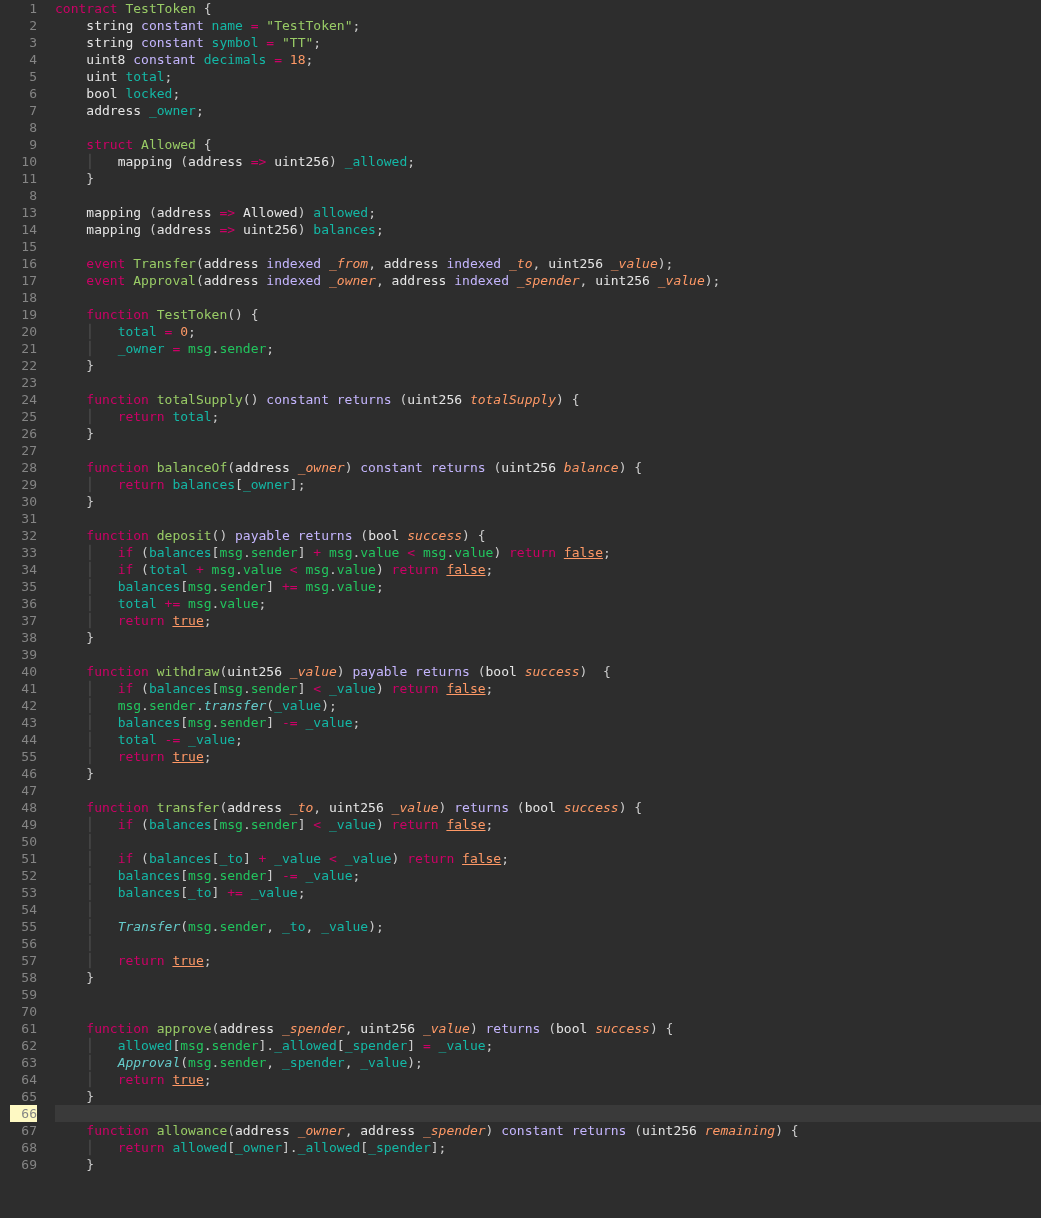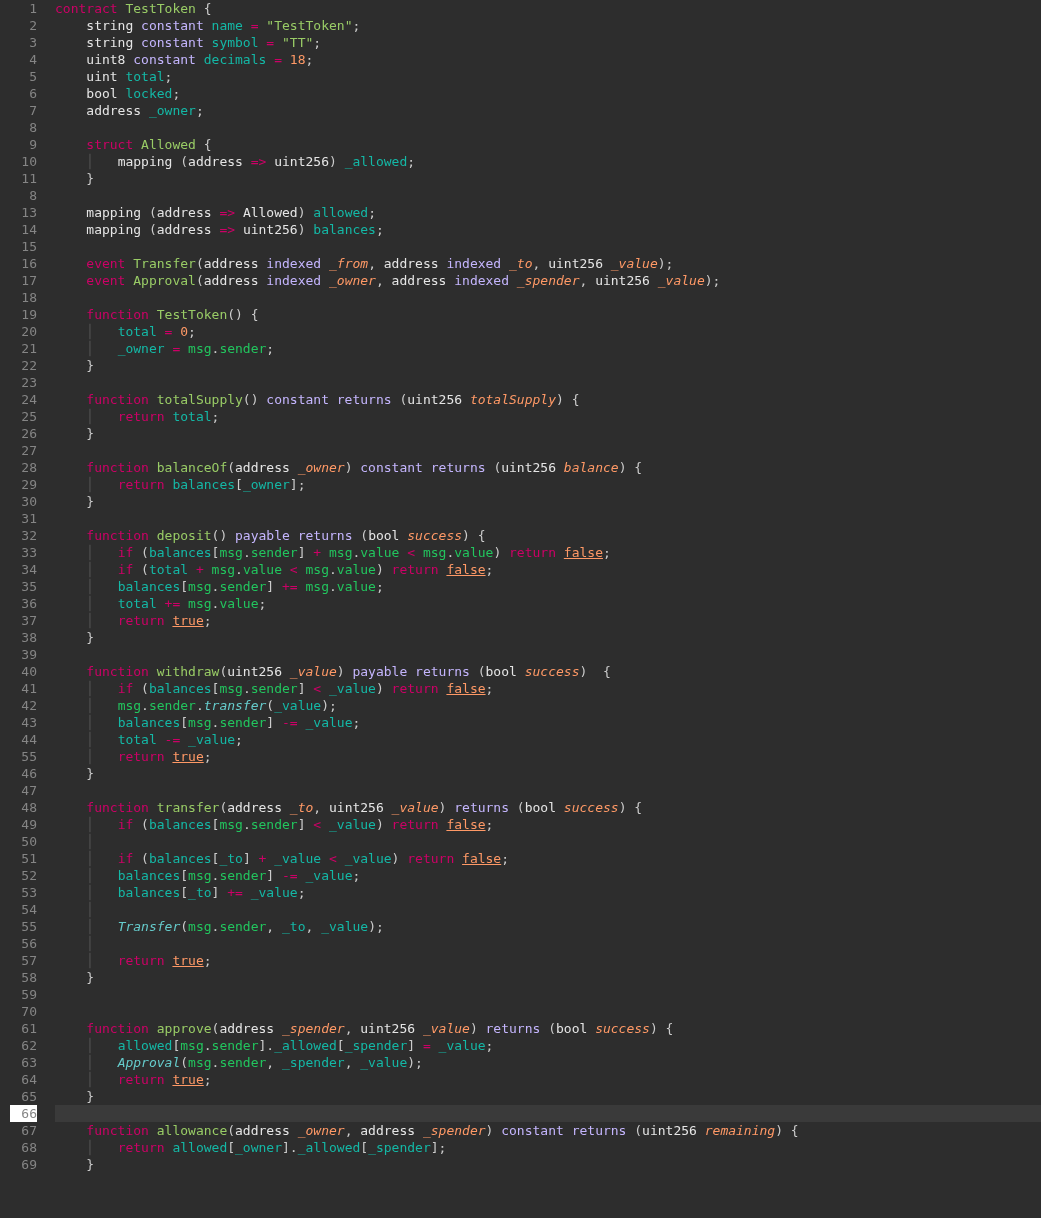--- a/index.html
+++ b/index.html
@@ -14,21 +14,21 @@
   .gutter {
     background: #2d2d2d;
     color: #858585;
     text-align: right;
     padding: 0 18px 0 10px;
     user-select: none;
     flex-shrink: 0;
     width: 55px;
   }
   .gutter .ln { height: 17px; }
-  .gutter .ln.active { background: #ffffff; }
+  .gutter .ln.active { background: #fef9c3; }
   .code {
     flex: 1;
     padding: 0;
     white-space: pre;
     overflow: hidden;
   }
   .line { height: 17px; }
   .line.active { background: #3a3a3a; }
   .guide { color: #555555; }
   .kw { color: #cc0066; }           

